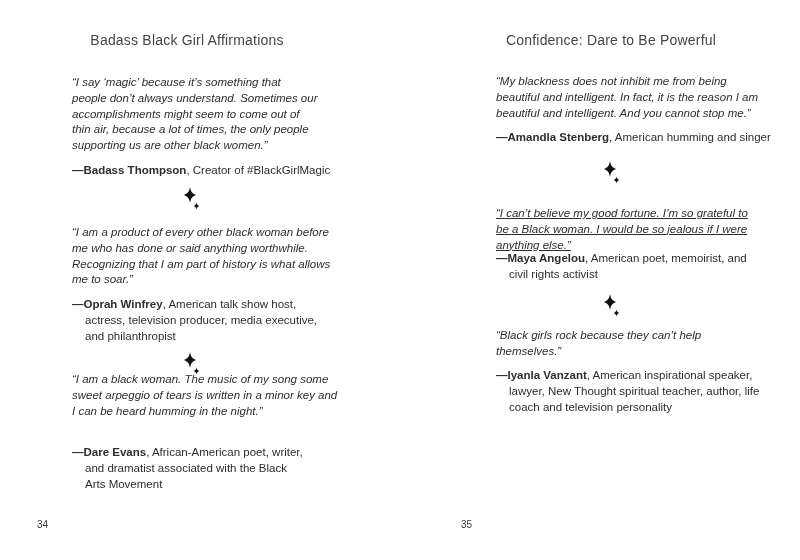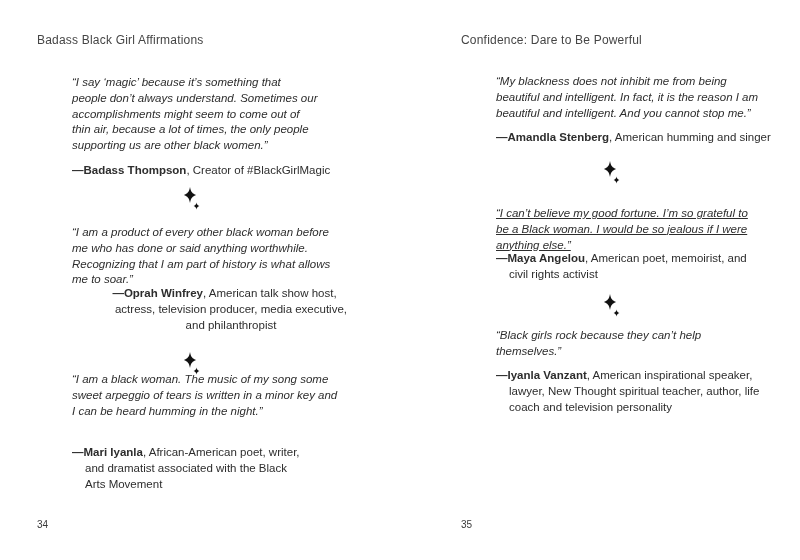--- a/index.html
+++ b/index.html
@@ -23,22 +23,22 @@
     width: 400px;
     height: 560px;
   }
   .page-left  { left: 0; }
   .page-right { left: 400px; }
 
   .running-header {
     position: absolute;
     top: 34px;
     width: 300px;
-    text-align: left;
-    font-size: 12px;
+    text-align: center;
+    font-size: 14px;
     line-height: 12px;
     color: #454545;
     letter-spacing: 0.2px;
   }
   .page-left  .running-header { left: 37px; }
   .page-right .running-header { left: 61px; }
 
   .quote-text {
     position: absolute;
     width: 292px;
@@ -82,21 +82,21 @@
     color: #3a3a3a;
   }
   .page-left  .page-number { left: 37px; }
   .page-right .page-number { left: 61px; }
 
   
   .lp-q1 { top: 75px; }
   .lp-a1 { top: 163px; }
   .lp-s1 { top: 186px; }
   .lp-q2 { top: 225px; }
-  .lp-a2 { top: 286px; text-align: center; }
+  .lp-a2 { top: 297px; }
   .lp-s2 { top: 351px; }
   .lp-q3 { top: 372px; }
   .lp-a3 { top: 445px; }
 
   
   .rp-q1 { top: 74px; }
   .rp-a1 { top: 130px; }
   .rp-s1 { top: 160px; }
   .rp-q2 { top: 206px; text-decoration: underline; }
   .rp-a2 { top: 251px; }
@@ -137,21 +137,21 @@
     <div class="sparkle lp-s2">
       <svg width="22" height="26" viewBox="0 0 22 26" aria-hidden="true">
         <path fill="#111111" d="M9 1 C9.9 6.1 11.4 7.5 15.2 9 C11.4 10.5 9.9 11.9 9 17 C8.1 11.9 6.6 10.5 2.8 9 C6.6 7.5 8.1 6.1 9 1 Z"></path>
         <path fill="#111111" d="M15.5 16.5 C15.95 18.7 16.7 19.3 18.4 20 C16.7 20.7 15.95 21.3 15.5 23.5 C15.05 21.3 14.3 20.7 12.6 20 C14.3 19.3 15.05 18.7 15.5 16.5 Z"></path>
       </svg>
     </div>
 
     <div class="quote-text lp-q3">“I am a black woman. The music of my song some
 sweet arpeggio of tears is written in a minor key and
 I can be heard humming in the night.”</div>
-    <div class="quote-attr lp-a3"><b>—Mari Iyanla</b><span>, African-American poet, writer,
+    <div class="quote-attr lp-a3"><b>—Dare Evans</b><span>, African-American poet, writer,
 and dramatist associated with the Black
 Arts Movement</span></div>
 
     <div class="page-number">34</div>
   </div>
 
   <div class="page page-right">
     <div class="running-header">Confidence: Dare to Be Powerful</div>
 
     <div class="quote-text rp-q1">“My blackness does not inhibit me from being

